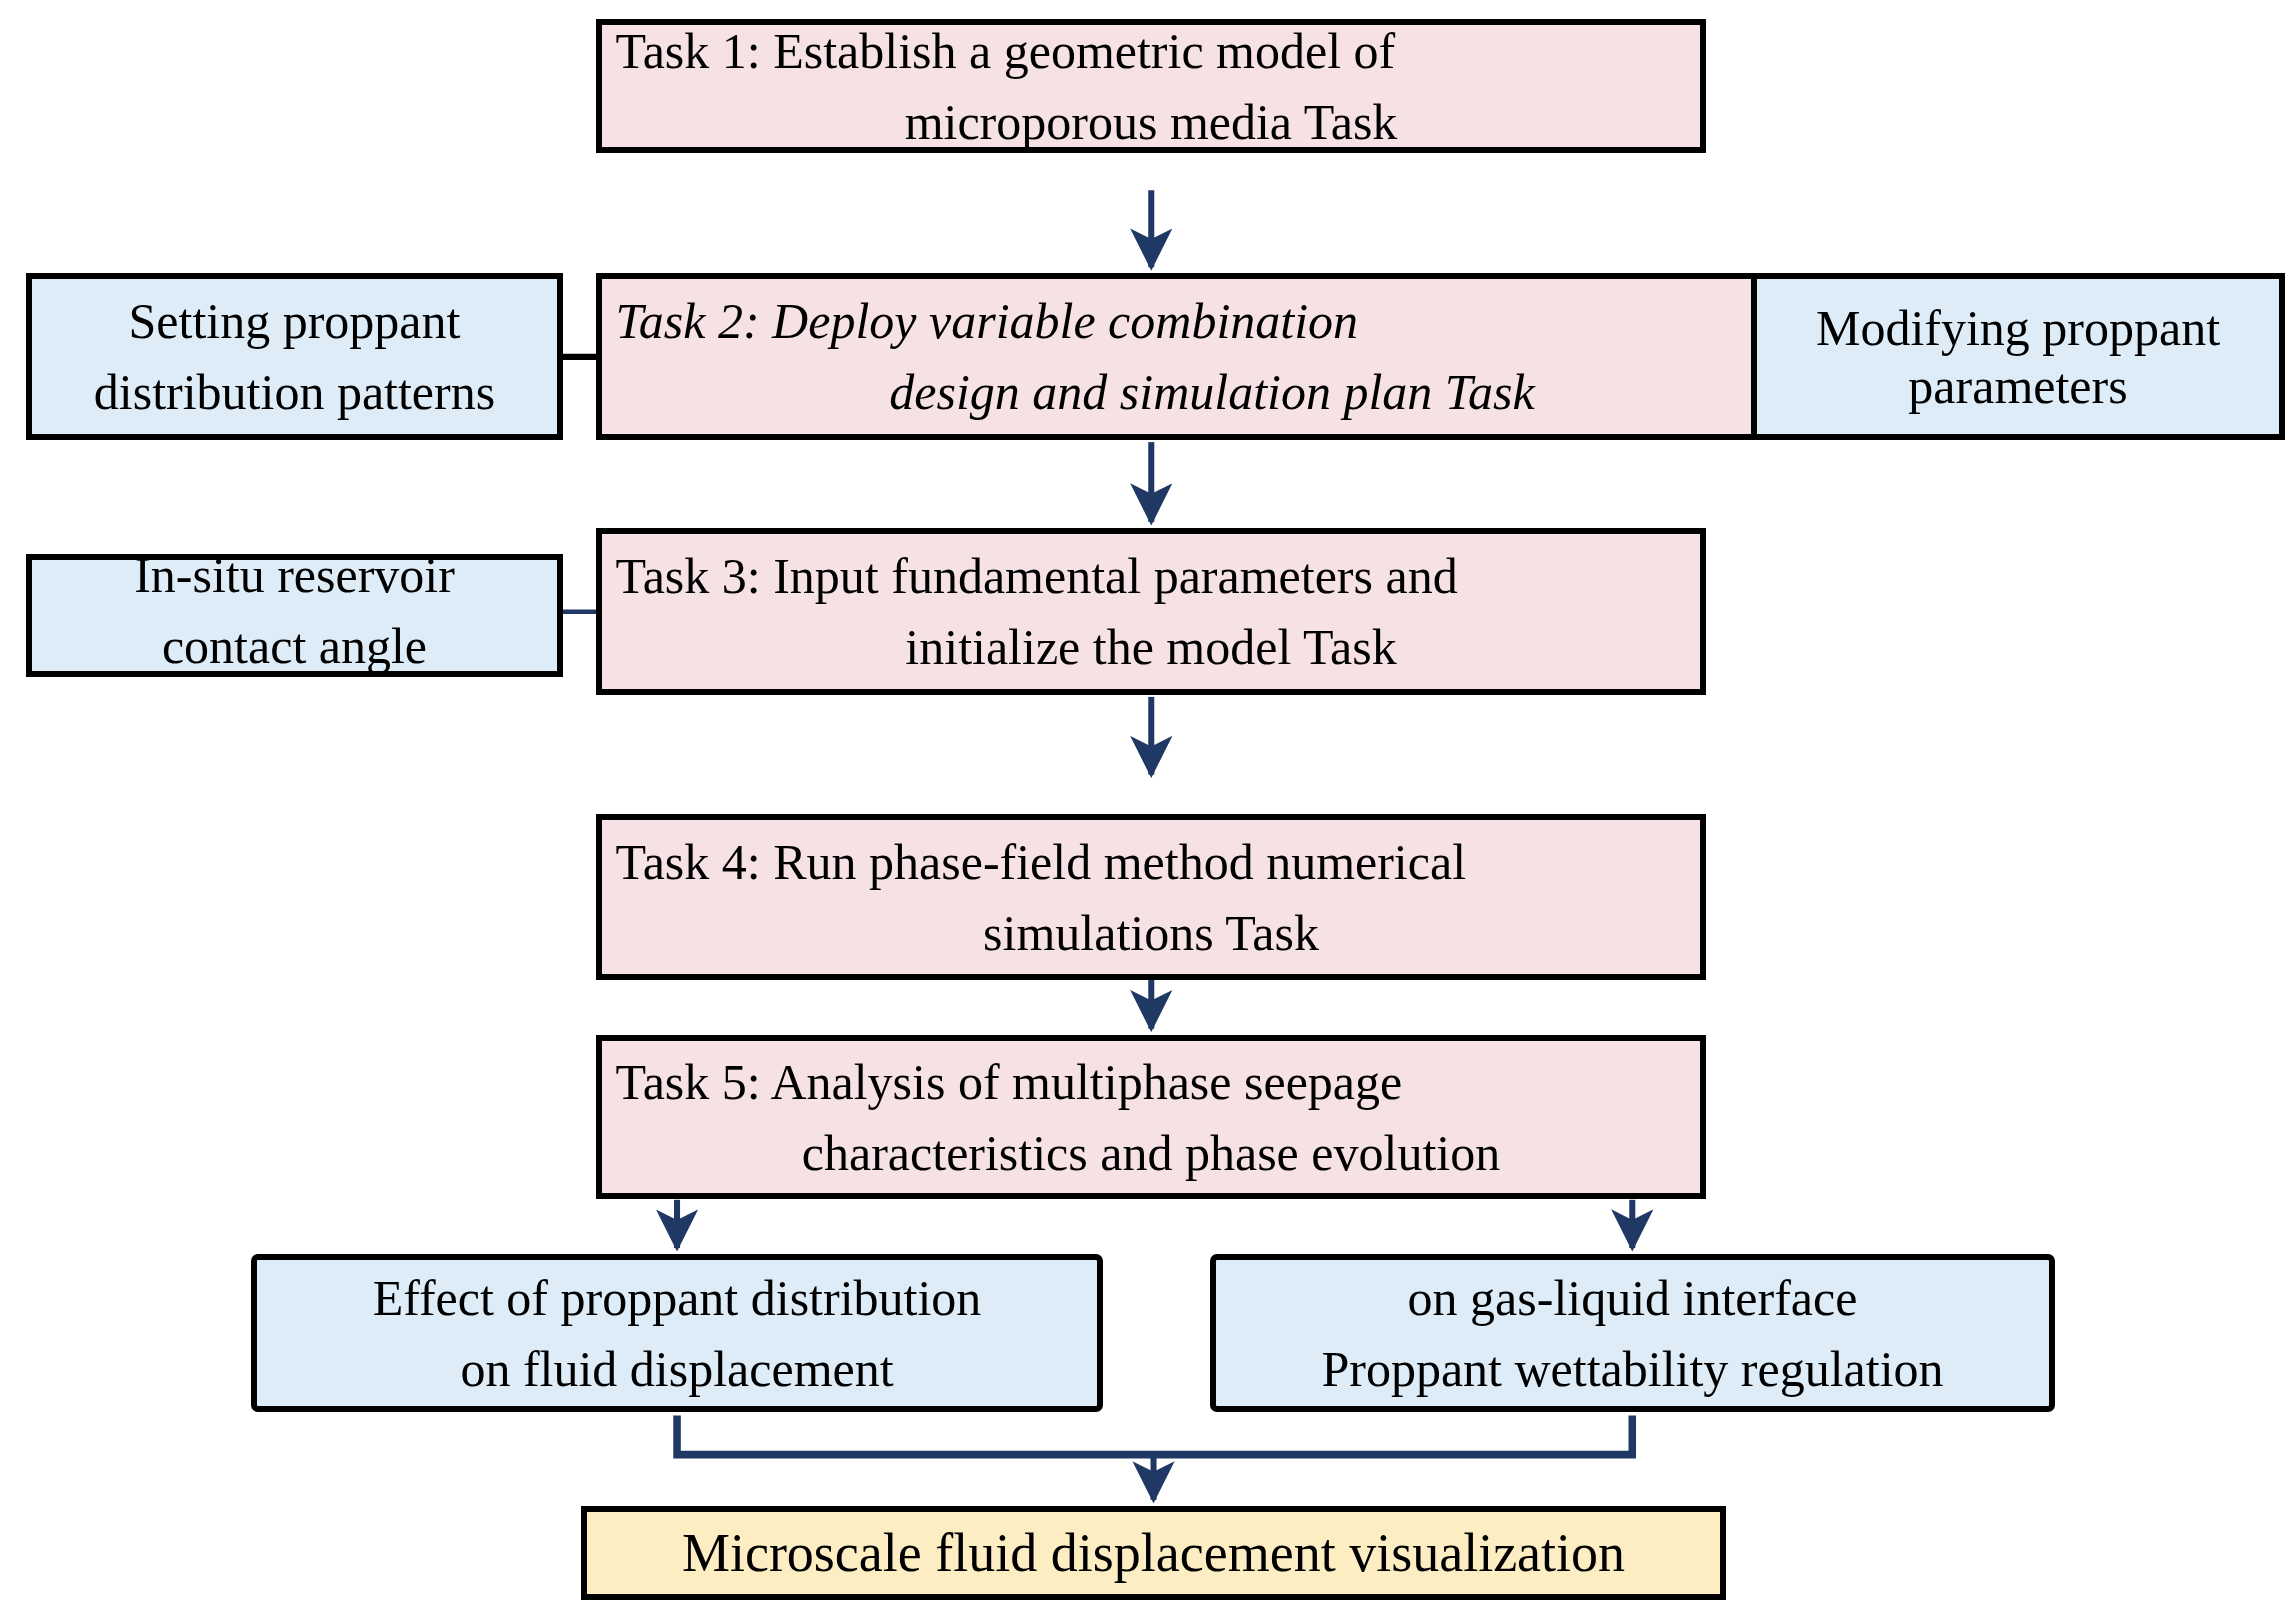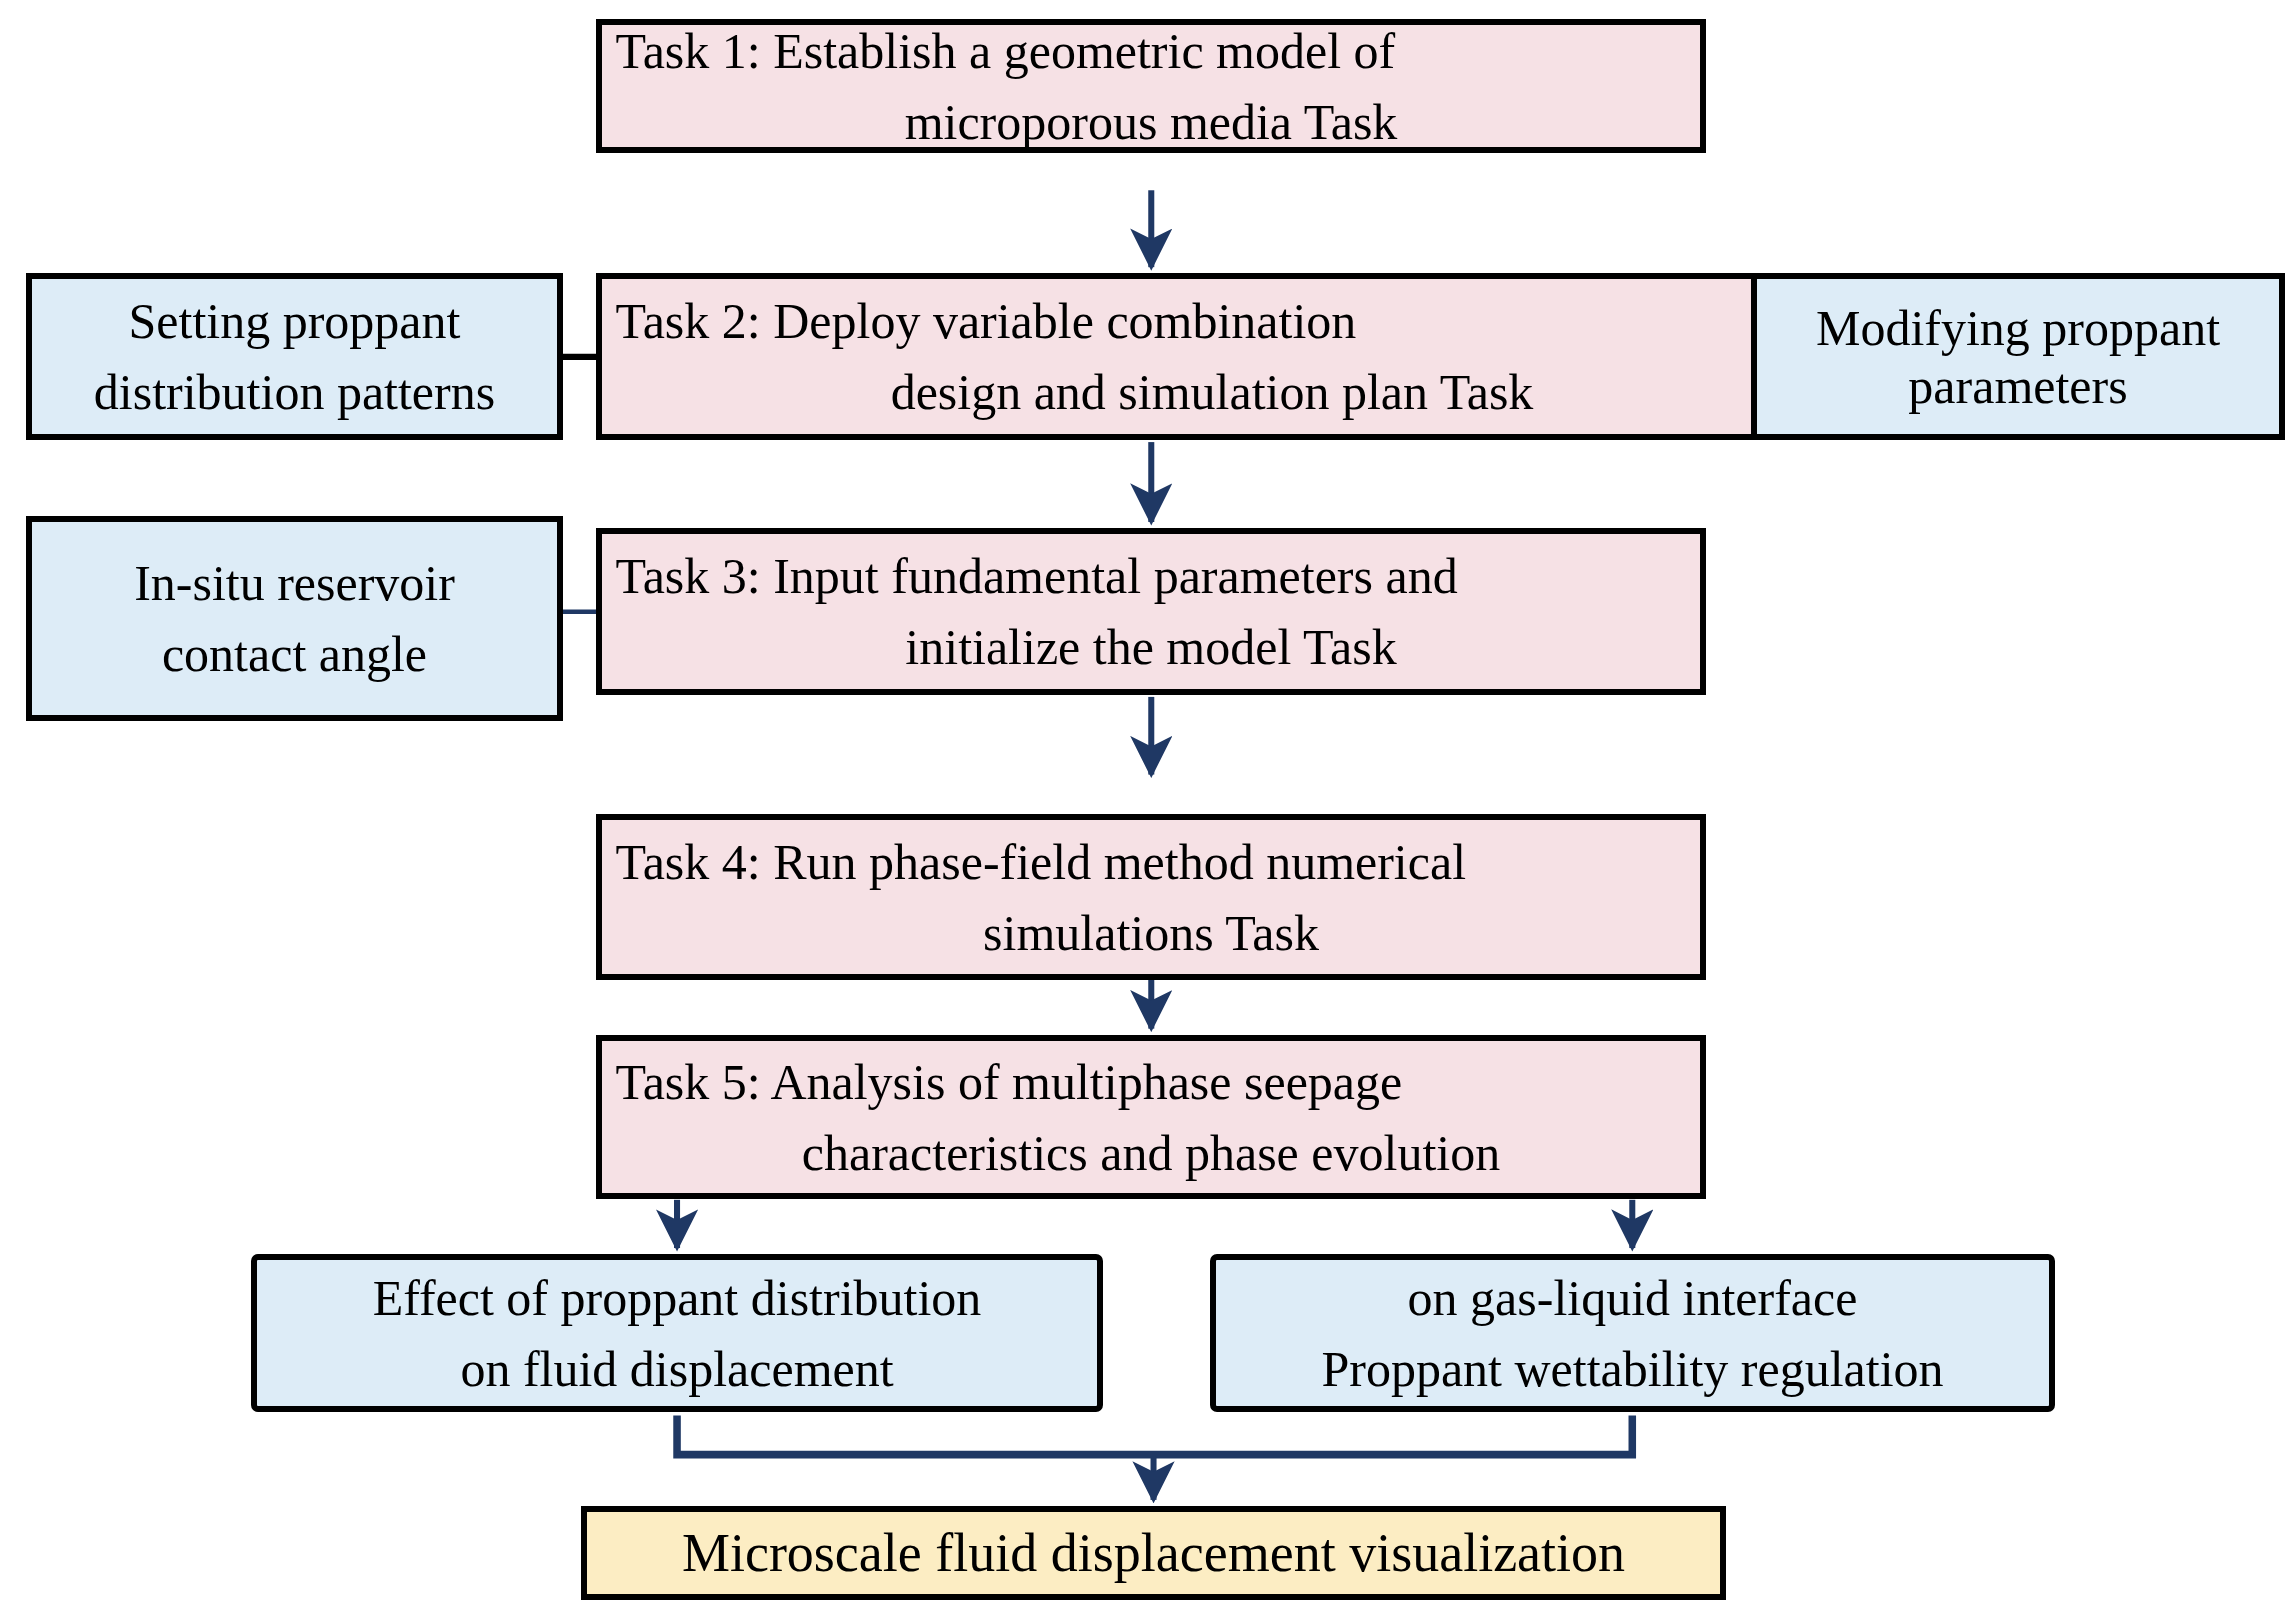--- a/index.html
+++ b/index.html
@@ -41,27 +41,27 @@
   }
   .task{background:var(--task-fill);}
   .side{background:var(--side-fill);}
   .outcome{background:var(--side-fill);border-radius:7px;}
   .result{background:var(--result-fill);}
   .task .l1{text-align:left;padding-left:13.6px;}
   .task .l2{text-align:center;}
   .side span,.outcome span{text-align:center;}
   .result span{text-align:center;font-size:54px;}
   #task1{left:596px;top:19px;width:1110px;height:134px;}
-  #task2{left:596px;top:273px;width:1232px;height:167px;}
+  #task2{left:596px;top:273px;width:1232px;height:167px;font-style:italic;}
   #task3{left:596px;top:528px;width:1110px;height:167px;}
   #task4{left:596px;top:780px;width:1110px;height:166px;margin-top:34px;}
   #task5{left:596px;top:1035px;width:1110px;height:164px;}
   #side-setting{left:26px;top:273px;width:537px;height:167px;}
   #side-modifying{left:1751px;top:273px;width:534px;height:167px;gap:8px;}
-  #side-insitu{left:26px;top:516px;width:537px;height:205px;}
+  #side-insitu{left:26px;top:554px;width:537px;height:123px;justify-content:flex-end;}
   #outcome-left{left:251px;top:1254px;width:852px;height:158px;}
   #outcome-right{left:1210px;top:1254px;width:845px;height:158px;}
   #result{left:581px;top:1506px;width:1145px;height:94px;}
   .arrow-line{stroke:var(--arrow);stroke-width:8;fill:none;}
   .merge-line{stroke:var(--arrow);stroke-width:10;fill:none;}
   .black-link{stroke:var(--box-border);stroke-width:8;}
   .navy-link{stroke:var(--arrow);stroke-width:6;}
   .ah{fill:var(--arrow);}
 </style>
 </head>

